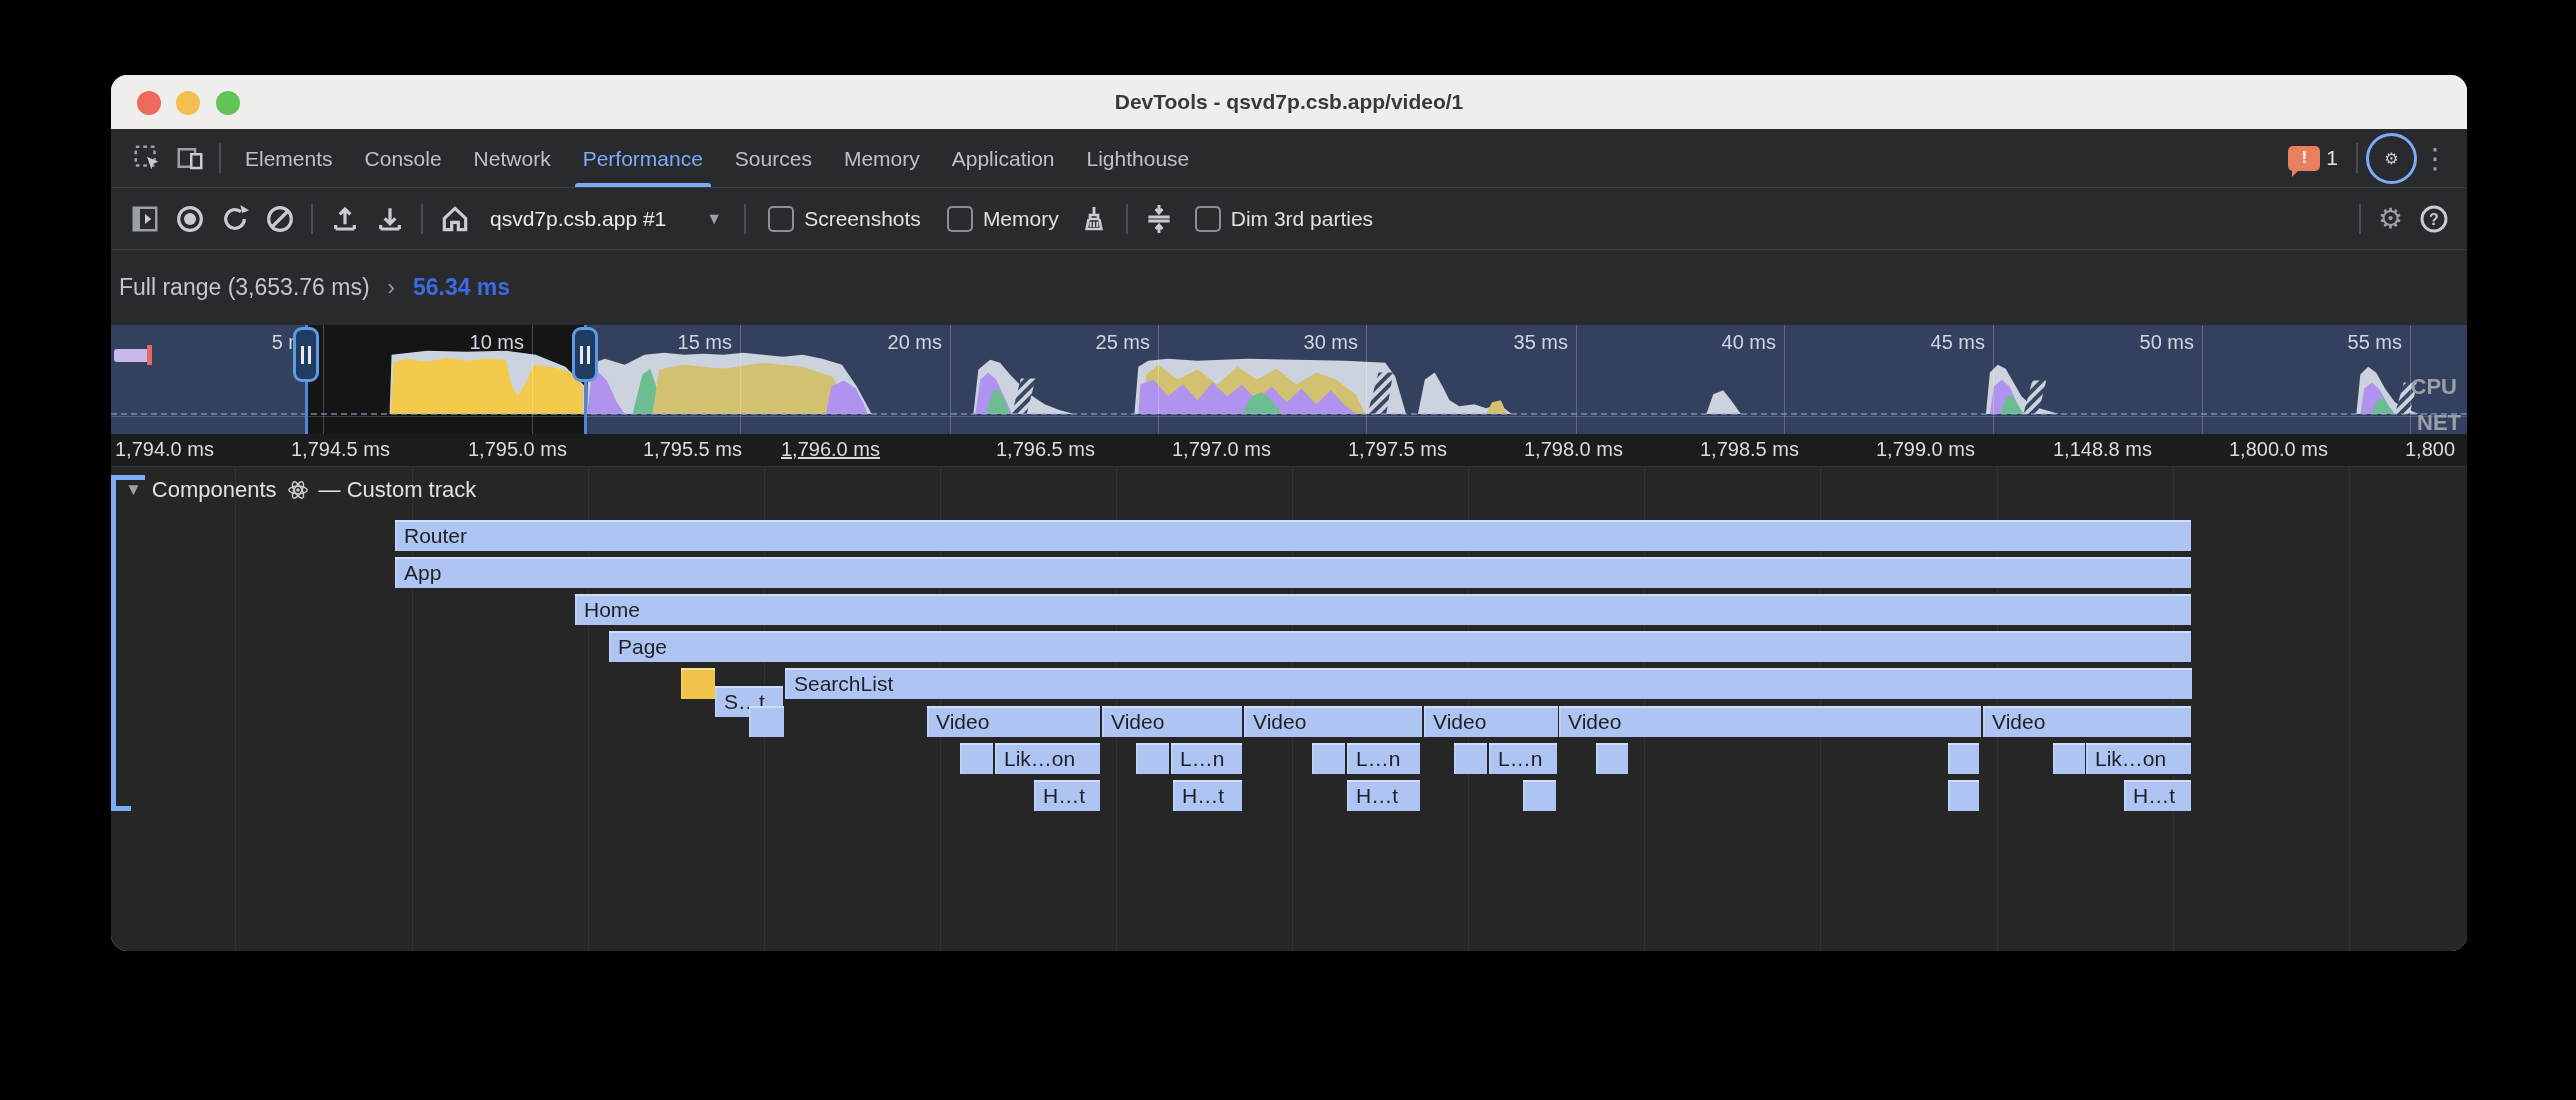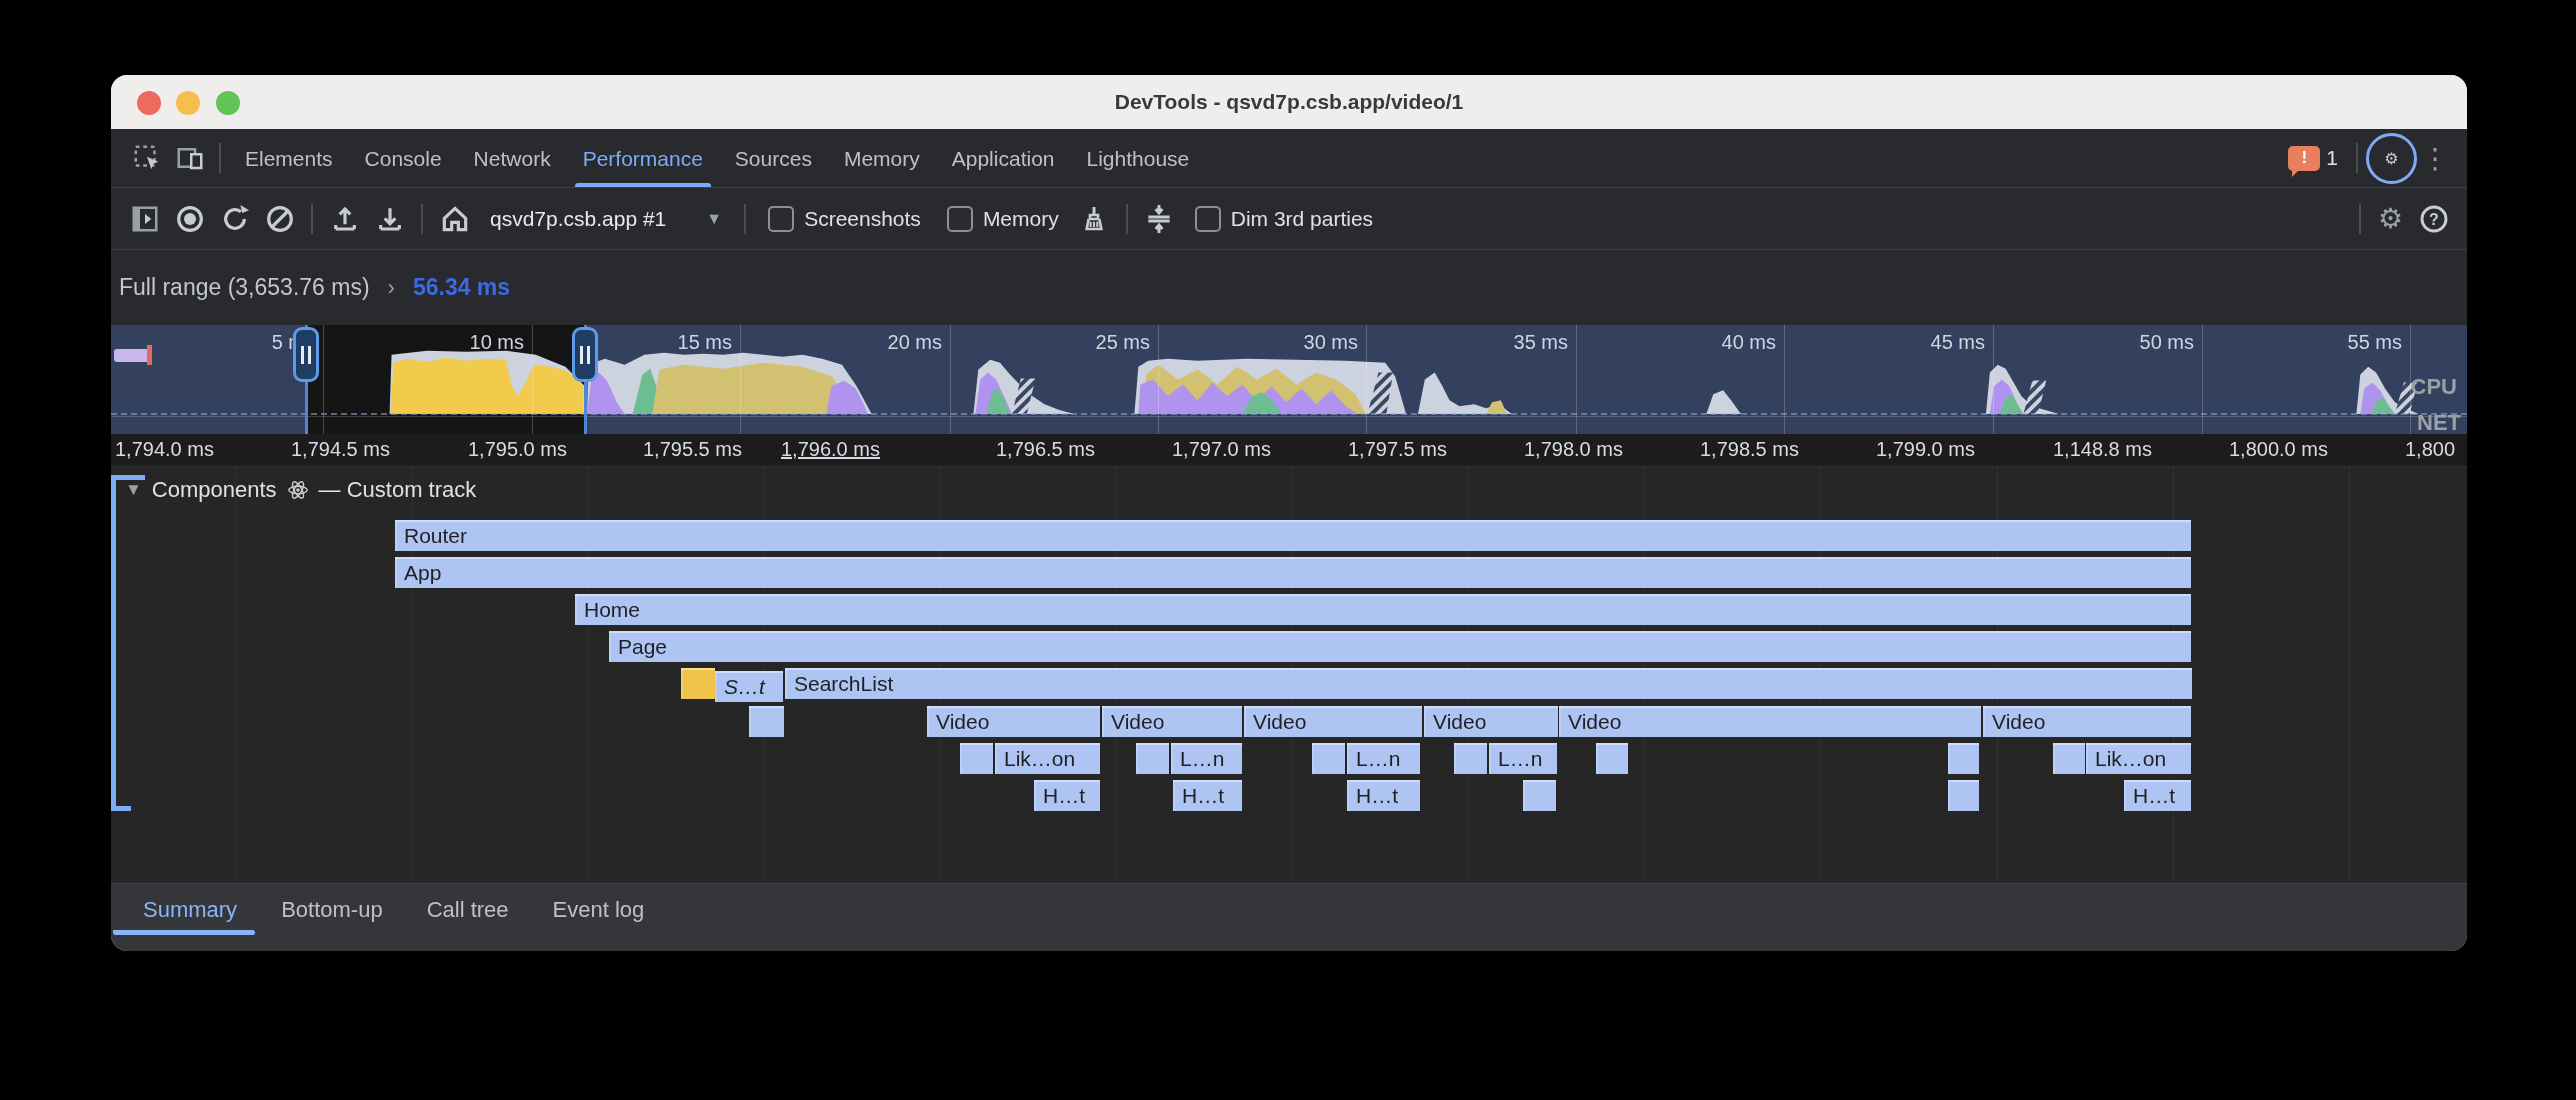--- a/index.html
+++ b/index.html
@@ -364,21 +364,21 @@
           <circle cx="12" cy="12" r="2" fill="#c8cbcf"></circle>
         </svg>
         <span>— Custom track</span>
       </div>
       <div id="flame-bars">
           <div class="bar" style="left: 284px; top: 53px; width: 1796px;">Router</div>
           <div class="bar" style="left: 284px; top: 90px; width: 1796px;">App</div>
           <div class="bar" style="left: 464px; top: 127px; width: 1616px;">Home</div>
           <div class="bar" style="left: 498px; top: 164px; width: 1582px;">Page</div>
           <div class="bar y" style="left: 570px; top: 201px; width: 34px;"></div>
-          <div class="bar" style="left: 604px; top: 204px; width: 68px; font-style: italic;">S…t</div>
+          <div class="bar" style="left: 604px; top: 219px; width: 68px;">S…t</div>
           <div class="bar" style="left: 674px; top: 201px; width: 1407px;">SearchList</div>
           <div class="bar" style="left: 638px; top: 239px; width: 35px;"></div>
           <div class="bar" style="left: 816px; top: 239px; width: 173px;">Video</div>
           <div class="bar" style="left: 991px; top: 239px; width: 140px;">Video</div>
           <div class="bar" style="left: 1133px; top: 239px; width: 178px;">Video</div>
           <div class="bar" style="left: 1313px; top: 239px; width: 134px;">Video</div>
           <div class="bar" style="left: 1448px; top: 239px; width: 422px;">Video</div>
           <div class="bar" style="left: 1872px; top: 239px; width: 208px;">Video</div>
           <div class="bar" style="left: 849px; top: 276px; width: 33px;"></div>
           <div class="bar" style="left: 884px; top: 276px; width: 105px;">Lik…on</div>
@@ -394,22 +394,16 @@
           <div class="bar" style="left: 1975px; top: 276px; width: 105px;">Lik…on</div>
           <div class="bar" style="left: 923px; top: 313px; width: 66px;">H…t</div>
           <div class="bar" style="left: 1062px; top: 313px; width: 69px;">H…t</div>
           <div class="bar" style="left: 1236px; top: 313px; width: 73px;">H…t</div>
           <div class="bar" style="left: 1412px; top: 313px; width: 33px;"></div>
           <div class="bar" style="left: 1837px; top: 313px; width: 31px;"></div>
           <div class="bar" style="left: 2013px; top: 313px; width: 67px;">H…t</div>
         </div>
     </div>
 
-    <div class="bottombar" id="bottom-tabs">
-        <div class="btab active">Summary</div>
-        <div class="btab">Bottom-up</div>
-        <div class="btab">Call tree</div>
-        <div class="btab">Event log</div>
-      </div>
 
   </div>
 </div>
 
 
 </body></html>

